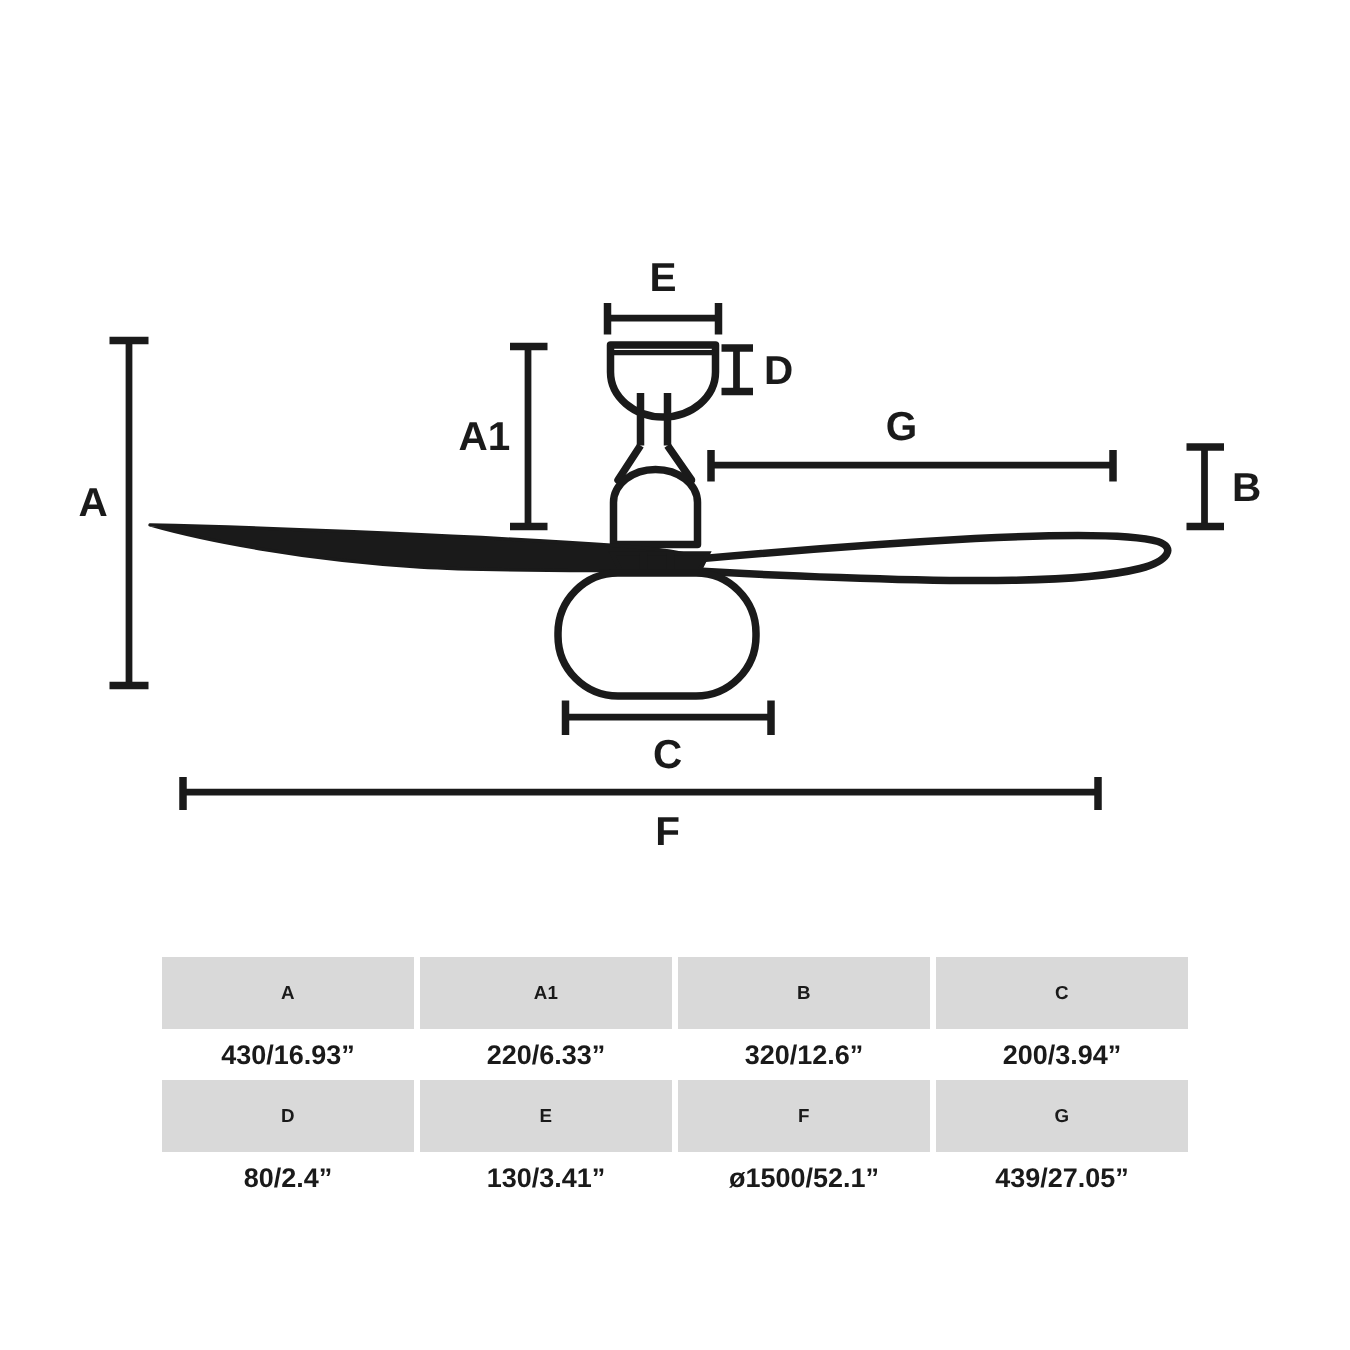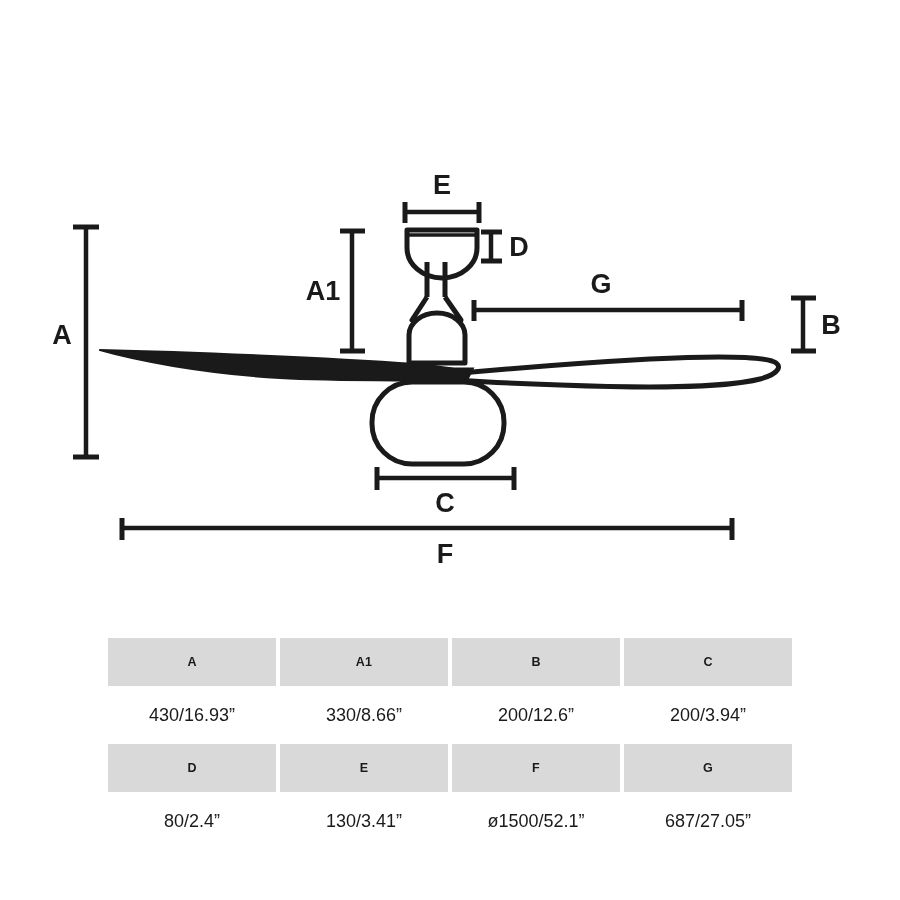--- a/index.html
+++ b/index.html
@@ -46,23 +46,23 @@
   }
   .trow.head .cell {
     background: #d9d9d9;
     height: 48px;
     font-size: 12.5px;
     font-weight: bold;
     letter-spacing: 0.2px;
   }
   .trow.vals .cell {
     background: #ffffff;
-    height: 58px;
+    height: 34px;
     font-size: 18px;
-    font-weight: normal;
+    font-weight: bold;
   }
   .cell {
     flex: 1 1 0;
     display: flex;
     align-items: center;
     justify-content: center;
     box-sizing: border-box;
     color: #1a1a1a;
     text-align: center;
     white-space: nowrap;
@@ -162,34 +162,34 @@
 
     <div class="trow head">
       <div class="cell">A</div>
       <div class="cell">A1</div>
       <div class="cell">B</div>
       <div class="cell">C</div>
     </div>
 
     <div class="trow vals">
       <div class="cell">430/16.93”</div>
-      <div class="cell">330/8.66”</div>
-      <div class="cell">200/12.6”</div>
+      <div class="cell">220/6.33”</div>
+      <div class="cell">320/12.6”</div>
       <div class="cell">200/3.94”</div>
     </div>
 
     <div class="trow head">
       <div class="cell">D</div>
       <div class="cell">E</div>
       <div class="cell">F</div>
       <div class="cell">G</div>
     </div>
 
     <div class="trow vals">
       <div class="cell">80/2.4”</div>
       <div class="cell">130/3.41”</div>
       <div class="cell">ø1500/52.1”</div>
-      <div class="cell">687/27.05”</div>
+      <div class="cell">439/27.05”</div>
     </div>
 
   </div>
 
 </div>
 
 </body></html>

